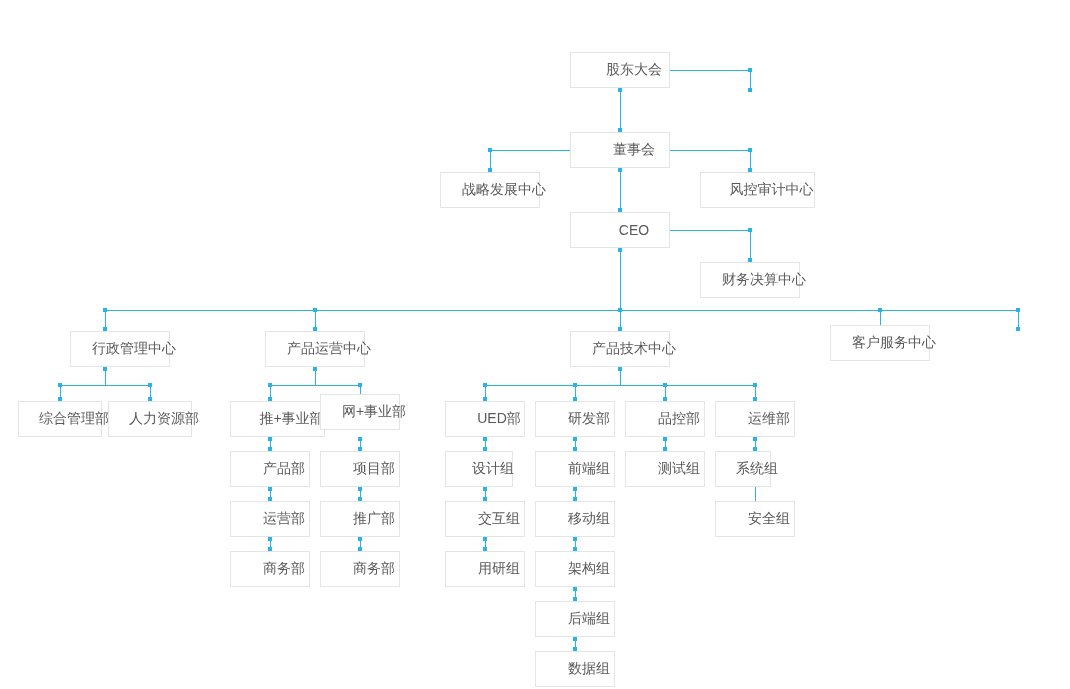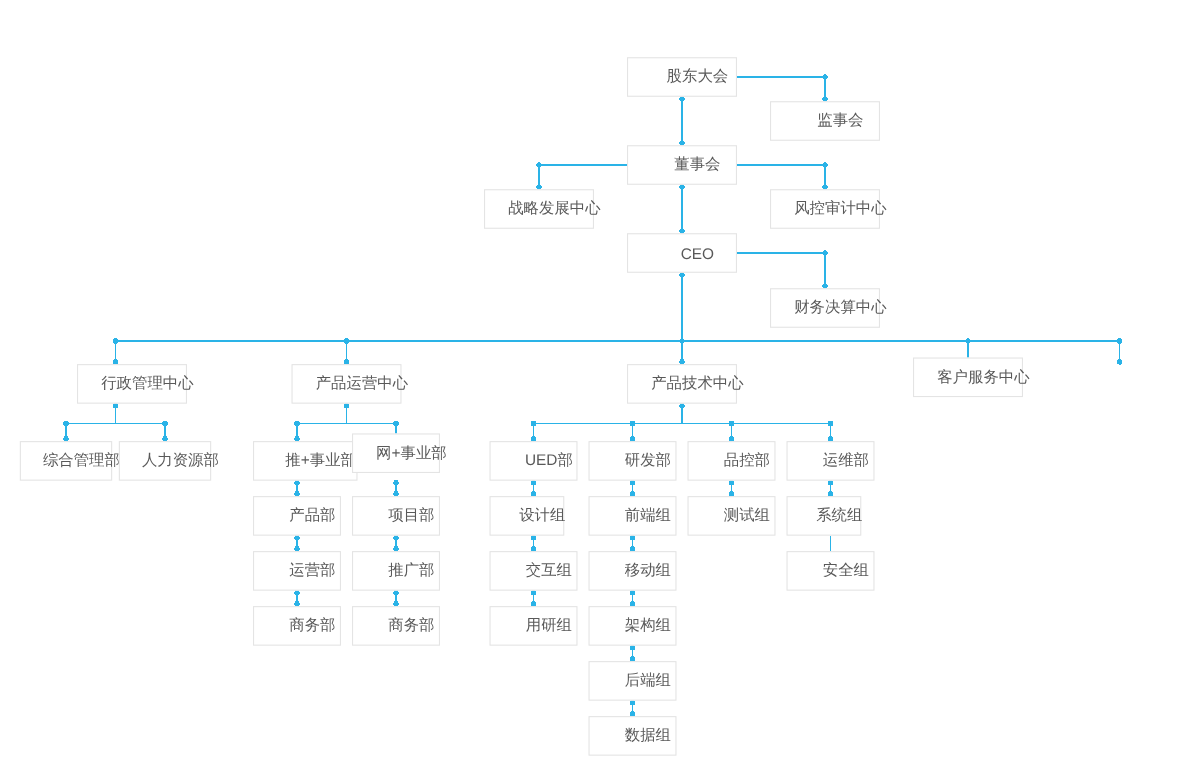--- a/index.html
+++ b/index.html
@@ -146,24 +146,23 @@
       <circle class="dot" cx="575" cy="599" r="2.5"></circle>
     <circle class="dot" cx="575" cy="639" r="2.5"></circle>
       <circle class="dot" cx="575" cy="649" r="2.5"></circle>
     <circle class="dot" cx="665" cy="439" r="2.5"></circle>
       <circle class="dot" cx="665" cy="449" r="2.5"></circle>
     <circle class="dot" cx="755" cy="439" r="2.5"></circle>
       <circle class="dot" cx="755" cy="449" r="2.5"></circle>
   </svg>
 
   <div class="node" style="left:570px;top:52px;width:100px">股东大会</div>
-  <div class="node" style="left:700px;top:92px;width:100px">监事会</div>
   <div class="node" style="left:570px;top:132px;width:100px">董事会</div>
   <div class="node" style="left:440px;top:172px;width:100px">战略发展中心</div>
-  <div class="node" style="left:700px;top:172px;width:100px">风控审计中心</div>
+  <div class="node" style="left:700px;top:172px;width:115px">风控审计中心</div>
   <div class="node" style="left:570px;top:212px;width:100px">CEO</div>
   <div class="node" style="left:700px;top:262px;width:100px">财务决算中心</div>
 
   <div class="node" style="left:70px;top:331px;width:100px">行政管理中心</div>
   <div class="node" style="left:265px;top:331px;width:100px">产品运营中心</div>
   <div class="node" style="left:570px;top:331px;width:100px">产品技术中心</div>
   <div class="node" style="left:830px;top:325px;width:100px">客户服务中心</div>
 
   <div class="node" style="left:18px;top:401px;width:84px">综合管理部</div>
   <div class="node" style="left:108px;top:401px;width:84px">人力资源部</div>
@@ -187,16 +186,16 @@
   <div class="node" style="left:445px;top:551px;width:80px">用研组</div>
 
   <div class="node" style="left:535px;top:451px;width:80px">前端组</div>
   <div class="node" style="left:535px;top:501px;width:80px">移动组</div>
   <div class="node" style="left:535px;top:551px;width:80px">架构组</div>
   <div class="node" style="left:535px;top:601px;width:80px">后端组</div>
   <div class="node" style="left:535px;top:651px;width:80px">数据组</div>
 
   <div class="node" style="left:625px;top:451px;width:80px">测试组</div>
 
-  <div class="node" style="left:715px;top:451px;width:68px">系统组</div>
+  <div class="node" style="left:715px;top:451px;width:56px">系统组</div>
   <div class="node" style="left:715px;top:501px;width:80px">安全组</div>
 
 </div>
 
 </body></html>

